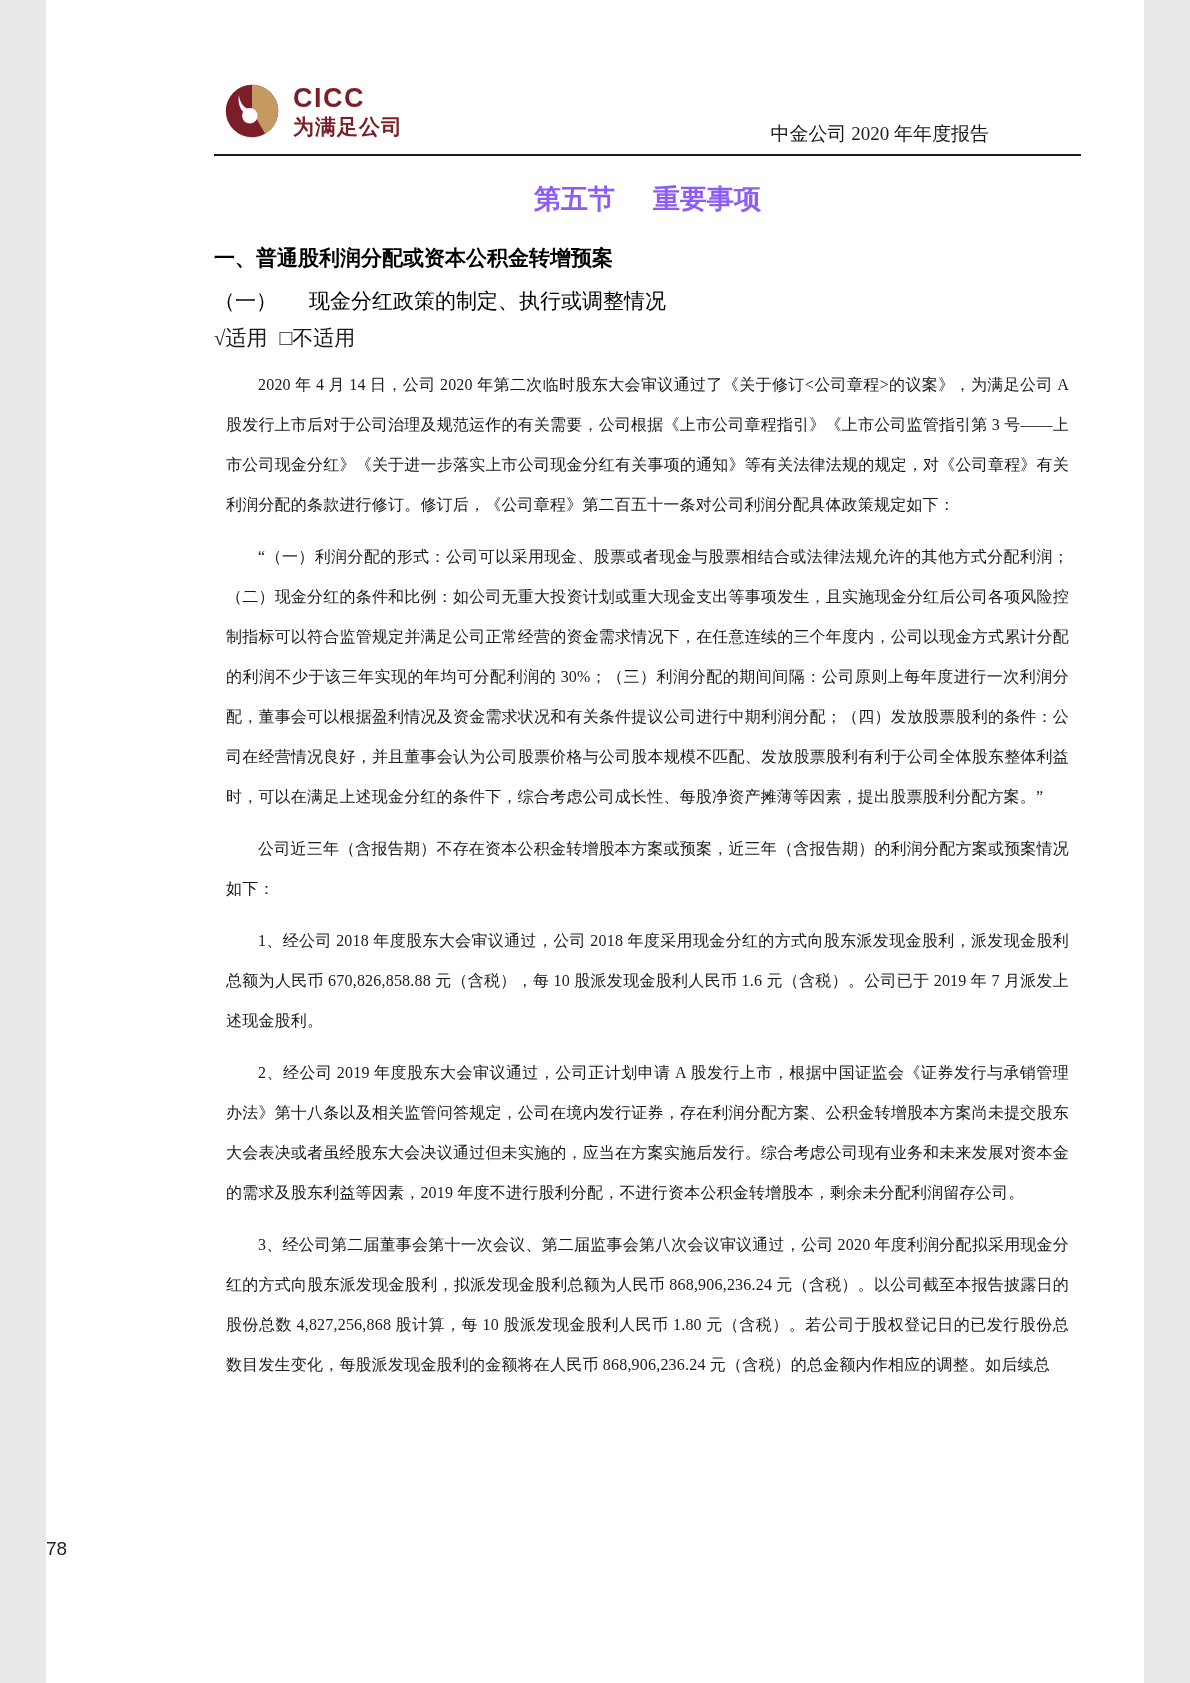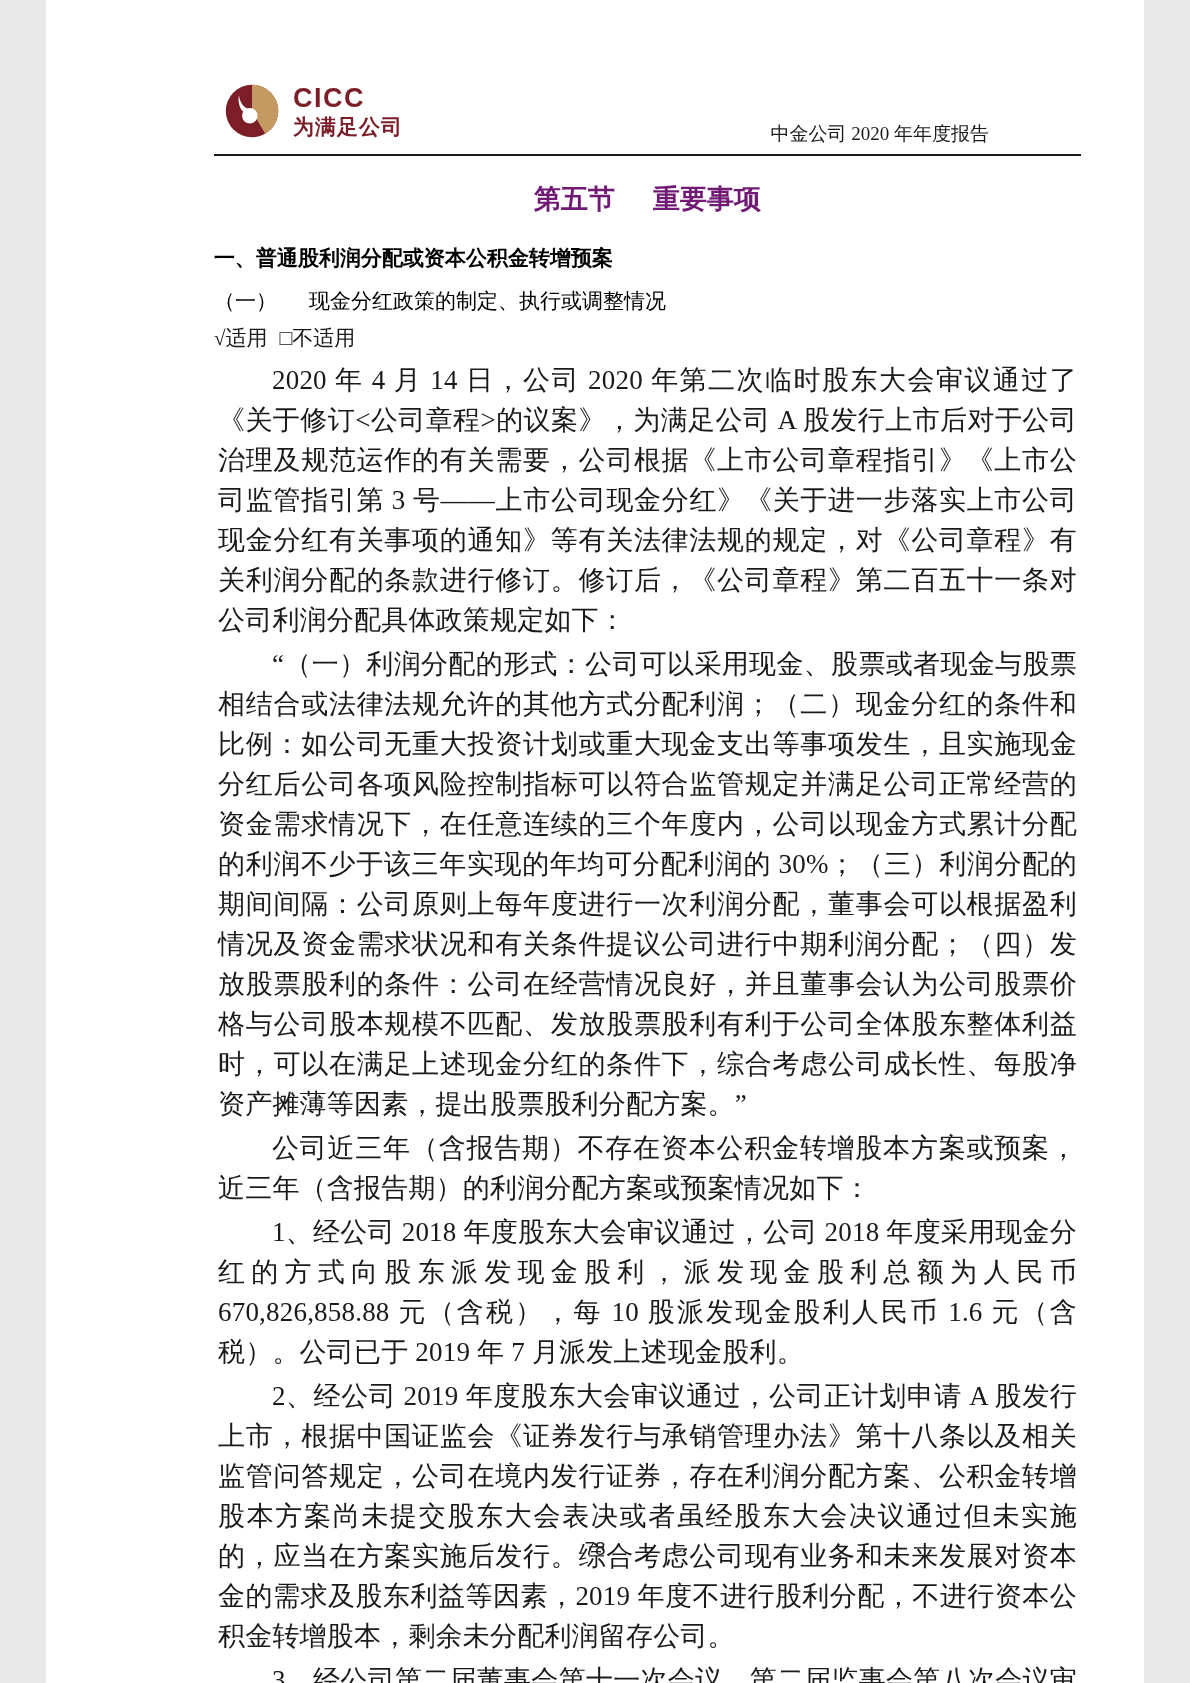--- a/index.html
+++ b/index.html
@@ -26,52 +26,52 @@
   .header-rule{
     position:absolute;left:168px;top:154px;width:867px;height:0;
     border-top:2px solid #1b1b1b;
   }
   
   .content{position:absolute;left:168px;top:170px;width:867px;}
   .doc-title{
     margin:12px 0 0;
     text-align:center;
     font-family:"Liberation Sans","DejaVu Sans",sans-serif;
-    font-weight:bold;font-size:27px;line-height:34px;color:#701a75;
+    font-weight:bold;font-size:27px;line-height:34px;color:#8b5cf6;
   }
   .doc-title .gap{display:inline-block;width:38px;}
   .h1{
     margin:28px 0 0;
     font-family:"Liberation Sans","DejaVu Sans",sans-serif;
     font-weight:bold;font-size:21px;line-height:28px;color:#000;
   }
   .h2{
     margin:15px 0 0;
     font-family:"Liberation Sans","DejaVu Sans",sans-serif;
     font-weight:normal;font-size:21px;line-height:28px;color:#000;
   }
   .h2 .num{display:inline-block;margin-right:32px;}
   .applicable{
     margin:8px 0 0;
     font-size:21px;line-height:30px;
   }
   .applicable .unchecked{margin-left:12px;}
   .body-text{margin-top:7px;}
   .body-text p{
-    margin:4px;
-    font-size:27px;
+    margin:12px;
+    font-size:16px;
     line-height:40px;
     text-align:justify;
     text-indent:2em;
     letter-spacing:0.2px;
   }
   
   .page-number{
     position:absolute;left:0;right:0;top:1538px;
-    text-align:center;
+    text-align:left;
     font-size:19px;color:#222;
     font-family:"Liberation Sans","DejaVu Sans",sans-serif;
   }
 </style>
 </head>
 <body>
 
 <div class="page">
 
   <div class="header">

